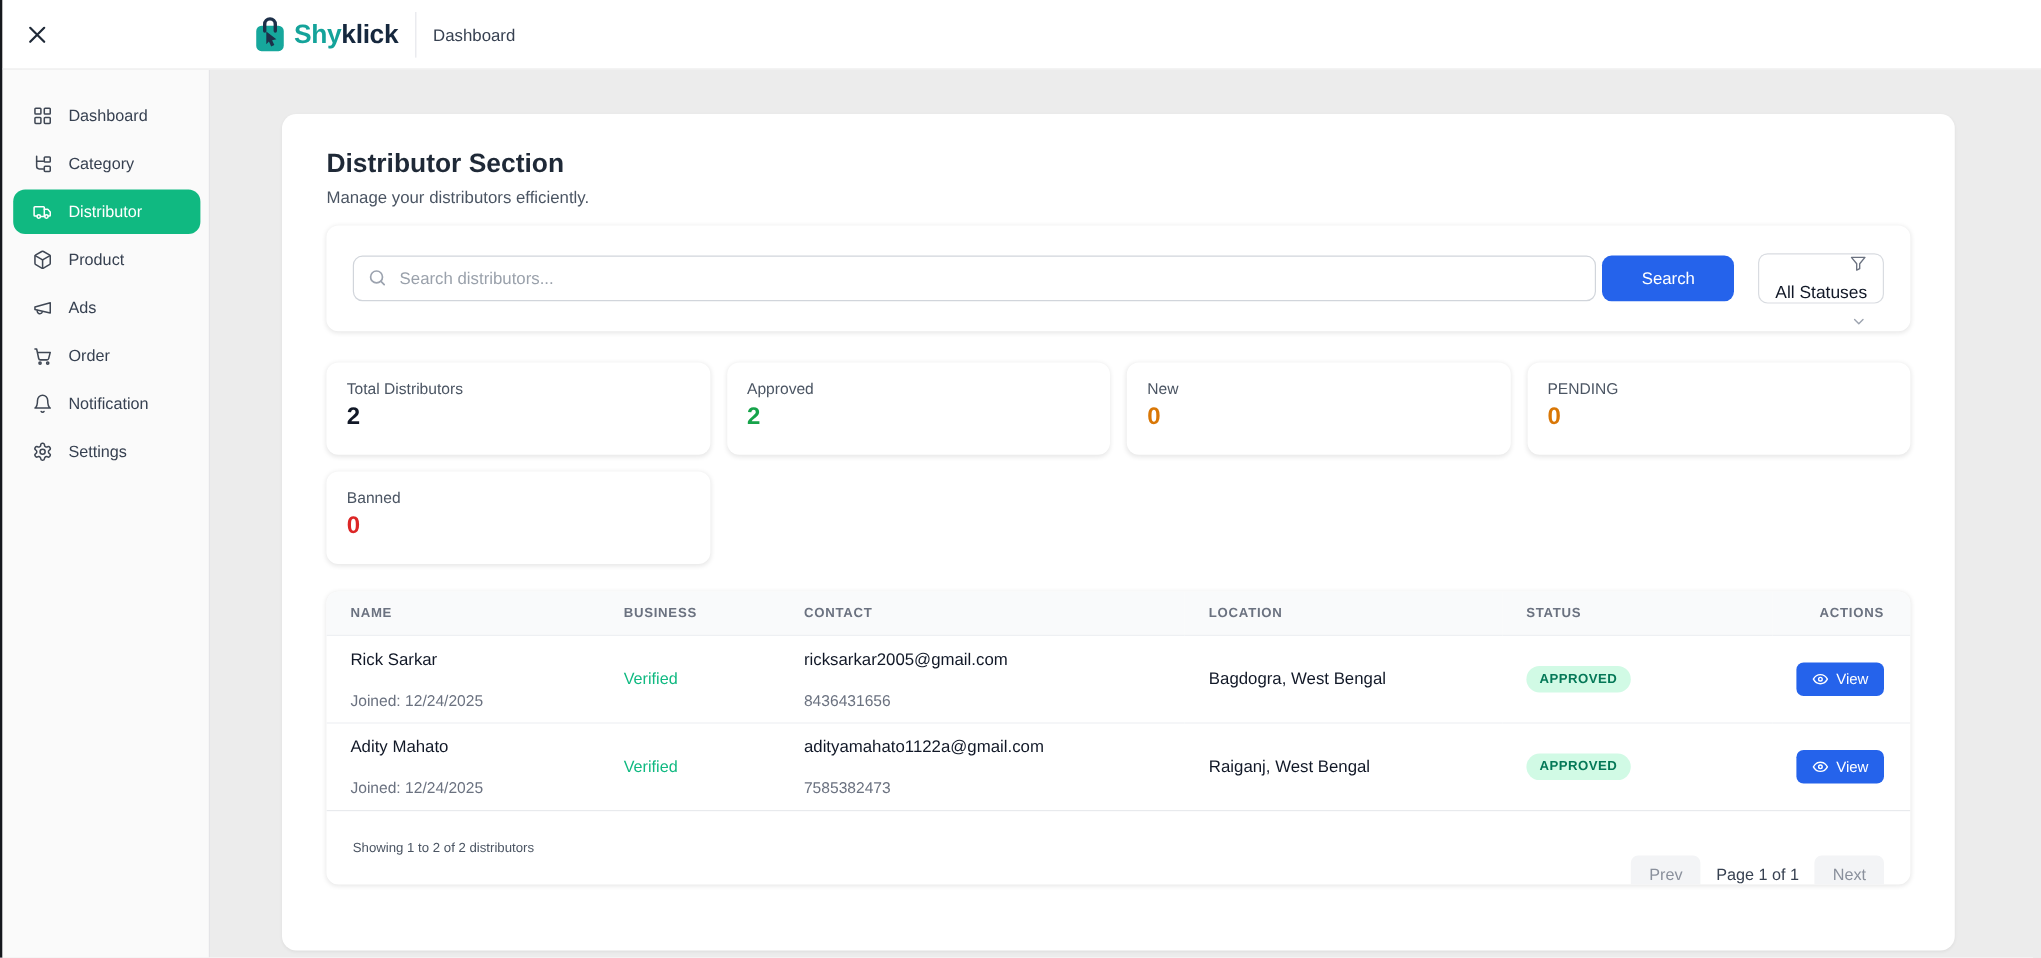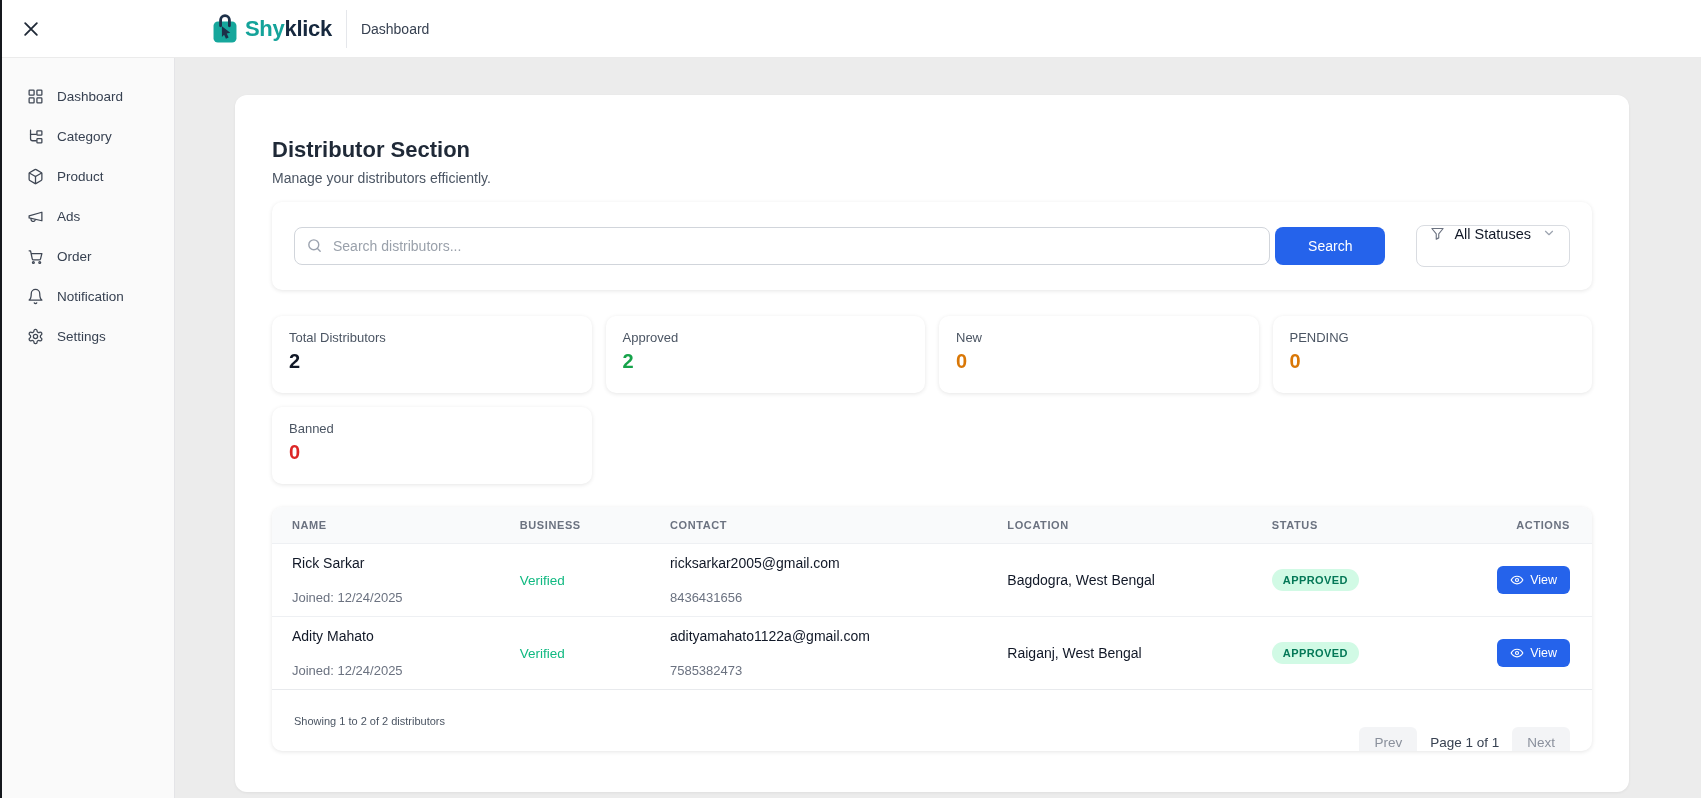--- a/index.html
+++ b/index.html
@@ -37,42 +37,42 @@
   .nav-item.active { background:#10b981; color:#ffffff; }
   .nav-item.active .nav-ic { color:#ffffff; }
 
   
   .panel {
     position:absolute; left:233px; top:95px; width:1394px; height:697px;
     background:#ffffff; border-radius:12px;
     box-shadow:0 1px 3px rgba(0,0,0,0.06);
     padding:0 37px;
   }
-  .page-title { margin-top:42px; font-size:22px; font-weight:700; color:#1f2937; }
+  .page-title { margin-top:28px; font-size:22px; font-weight:700; color:#1f2937; }
   .page-subtitle { margin-top:7px; font-size:14px; color:#4b5563; }
 
   .card { background:#ffffff; border-radius:10px; box-shadow:0 1px 4px rgba(0,0,0,0.10); }
 
   
   .toolbar { margin-top:16px; height:88px; display:flex; align-items:center; padding:0 22px; }
   .search-wrap { position:relative; flex:1; }
   .search-wrap .search-ic { position:absolute; left:12px; top:10px; color:#9ca3af; }
   .search-input {
     width:100%; height:38px; border:1px solid #d1d5db; border-radius:8px;
     padding:0 12px 0 38px; font-size:14px; color:#111827; outline:none;
     font-family:inherit;
   }
   .search-input::placeholder { color:#9aa1ab; }
   .search-btn {
     margin-left:5px; height:38px; padding:0 33px; border:none; border-radius:8px;
     background:#2563eb; color:#ffffff; font-size:14px; cursor:pointer; font-family:inherit;
   }
   .status-select {
-    margin-left:31px; height:42px; padding:0 13px; border:1px solid #d9dce1; border-radius:8px;
-    background:#ffffff; display:flex; align-items:flex-start; gap:9px; cursor:pointer;
+    margin-left:20px; height:42px; padding:0 13px; border:1px solid #d9dce1; border-radius:8px;
+    background:#ffffff; display:flex; align-items:flex-end; gap:9px; cursor:pointer;flex-direction:column;
   }
   .status-select .funnel { color:#6b7280; display:flex; }
   .status-select .sel-label { font-size:14.5px; color:#111827; }
   .status-select .chev { color:#9ca3af; display:flex; margin-left:2px; }
 
   
   .stats-grid { margin-top:26px; display:grid; grid-template-columns:repeat(4,1fr); gap:14px; }
   .stat-card { height:77px; padding:14px 17px; }
   .stat-card.single { margin-top:14px; width:calc((100% - 42px)/4); }
   .stat-label { font-size:13px; color:#4b5563; }
@@ -160,20 +160,32 @@
   <div class="nav-item">
     <span class="nav-ic">
       <svg width="17" height="17" viewBox="0 0 24 24" fill="none" stroke="currentColor" stroke-width="1.8" stroke-linecap="round" stroke-linejoin="round">
           <path d="M5 3v12a3 3 0 0 0 3 3h5"></path>
           <path d="M5 9h8"></path>
           <rect x="14" y="4" width="7" height="6" rx="1"></rect>
           <rect x="14" y="15" width="7" height="6" rx="1"></rect>
         </svg>
     </span>
     <span>Category</span>
+  </div>
+  <div class="nav-item active">
+    <span class="nav-ic">
+      <svg width="17" height="17" viewBox="0 0 24 24" fill="none" stroke="currentColor" stroke-width="1.8" stroke-linecap="round" stroke-linejoin="round">
+          <path d="M14 17V7a1 1 0 0 0-1-1H3a1 1 0 0 0-1 1v9a1 1 0 0 0 1 1h2"></path>
+          <path d="M14 9h4l3 3.3V16a1 1 0 0 1-1 1h-1.2"></path>
+          <circle cx="7.5" cy="17.5" r="2"></circle>
+          <circle cx="16.5" cy="17.5" r="2"></circle>
+          <path d="M9.6 17.5h4.8"></path>
+        </svg>
+    </span>
+    <span>Distributor</span>
   </div>
   <div class="nav-item">
     <span class="nav-ic">
       <svg width="17" height="17" viewBox="0 0 24 24" fill="none" stroke="currentColor" stroke-width="1.8" stroke-linecap="round" stroke-linejoin="round">
           <path d="M21 16V8a2 2 0 0 0-1-1.73l-7-4a2 2 0 0 0-2 0l-7 4A2 2 0 0 0 3 8v8a2 2 0 0 0 1 1.73l7 4a2 2 0 0 0 2 0l7-4A2 2 0 0 0 21 16z"></path>
           <path d="M3.3 7 12 12l8.7-5"></path>
           <path d="M12 22V12"></path>
         </svg>
     </span>
     <span>Product</span>

